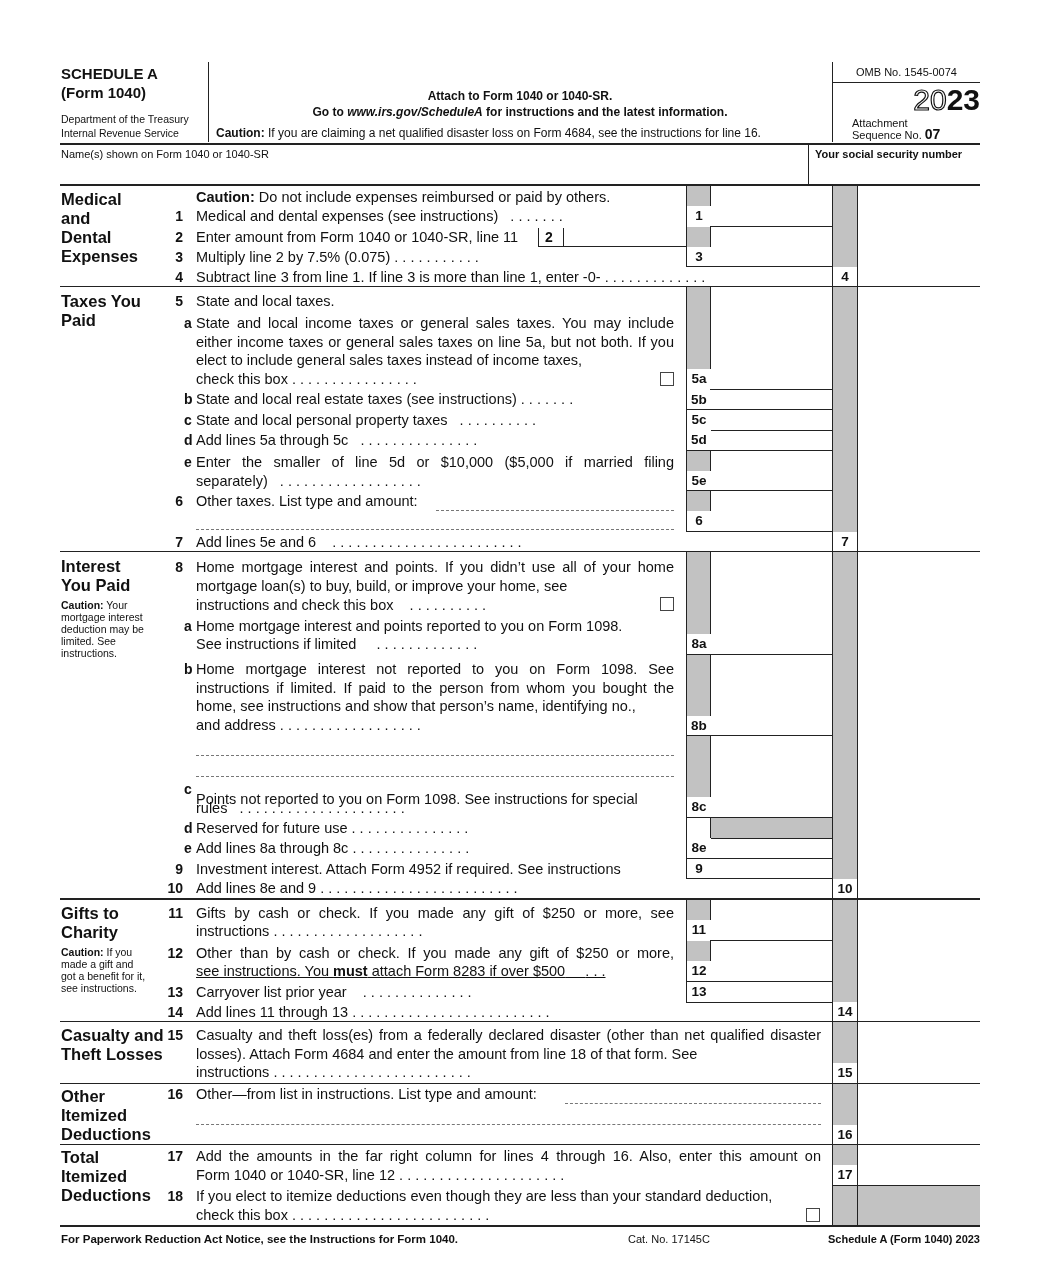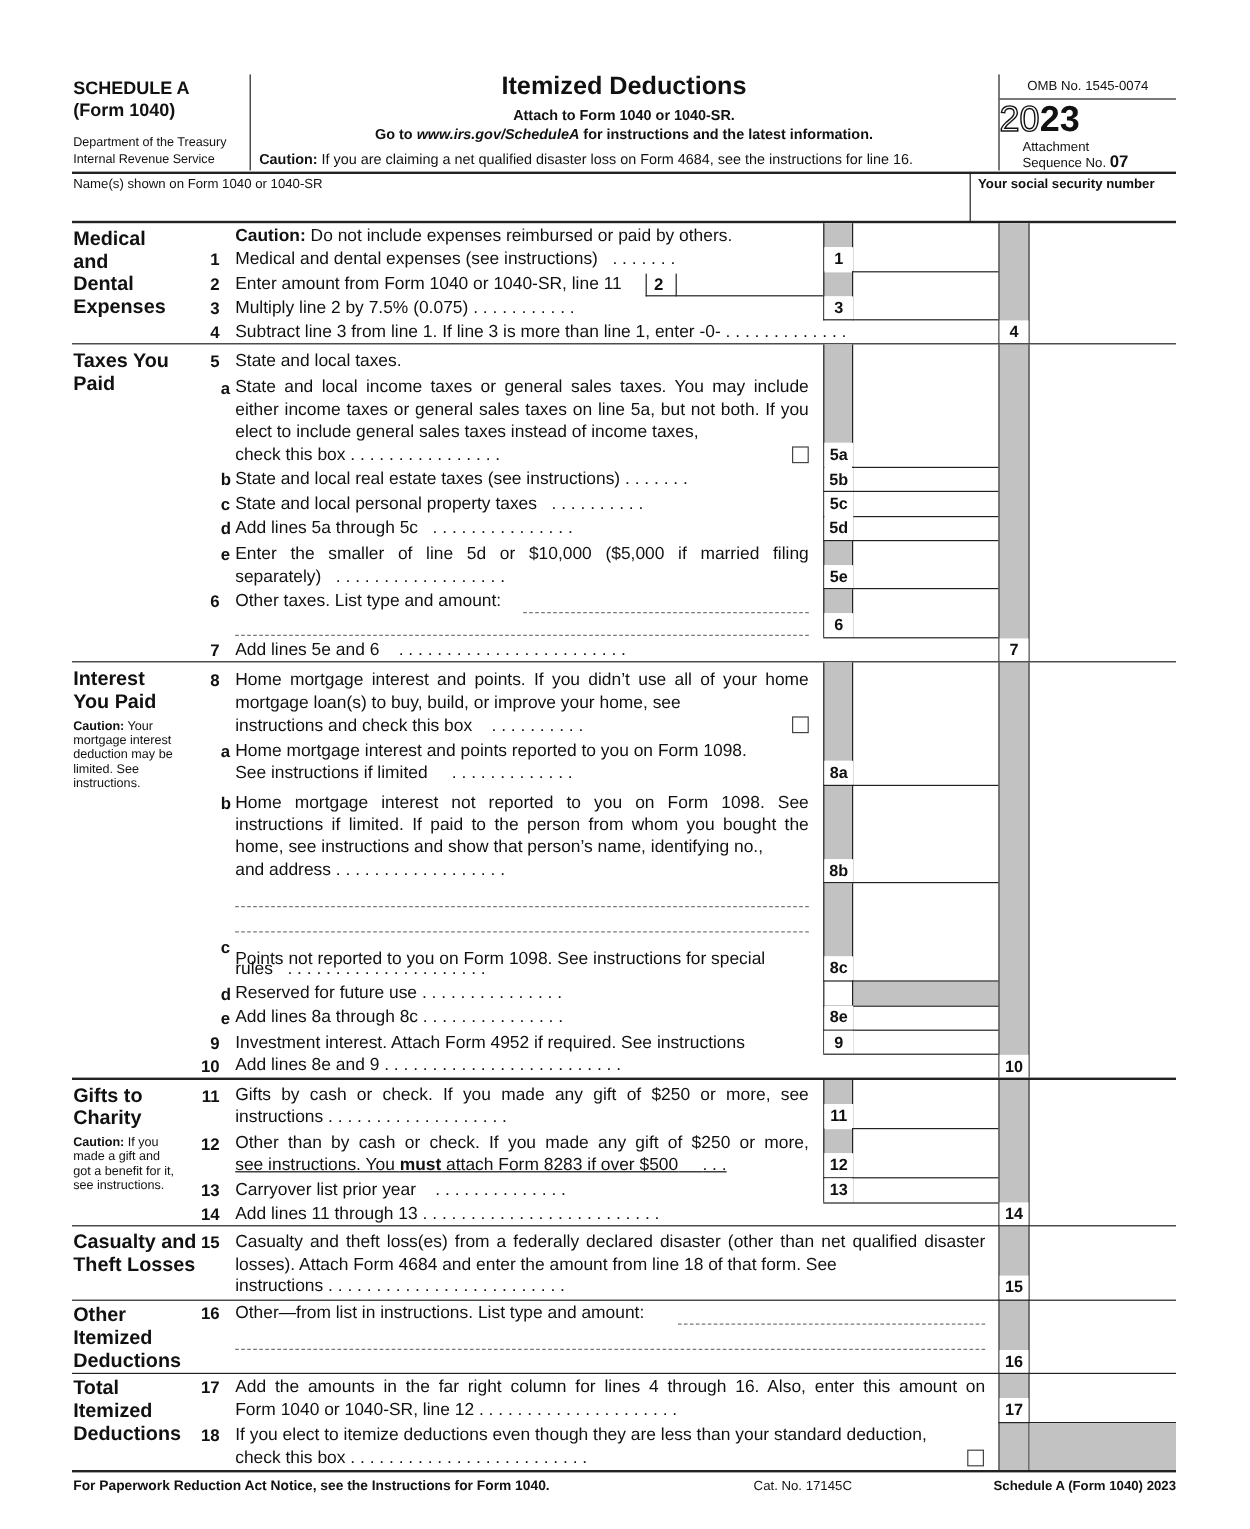--- a/index.html
+++ b/index.html
@@ -28,32 +28,31 @@
 
 <div class="abs" style="left:0;top:0;width:1042px;height:150px;">
   <div class="abs" style="left:61px;top:65px;font-size:15px;font-weight:bold;">SCHEDULE A</div>
   <div class="abs" style="left:61px;top:84px;font-size:15px;font-weight:bold;">(Form 1040)</div>
   <div class="abs" style="left:61px;top:113px;font-size:10.5px;">Department of the Treasury</div>
   <div class="abs" style="left:61px;top:127px;font-size:10.5px;">Internal Revenue Service</div>
 
   <div class="vline" style="left:208px;top:62px;height:80px;"></div>
   <div class="vline" style="left:832px;top:62px;height:80px;"></div>
 
-  <div class="abs" style="left:208px;width:624px;top:60px;text-align:center;font-size:21px;font-weight:bold;">Itemized Deductions</div>
   <div class="abs" style="left:208px;width:624px;top:89px;text-align:center;font-size:12px;font-weight:bold;">Attach to Form 1040 or 1040-SR.</div>
   <div class="abs" style="left:208px;width:624px;top:105px;text-align:center;font-size:12px;font-weight:bold;">
     <span>Go to </span><i>www.irs.gov/ScheduleA</i><span> for instructions and the latest information.</span>
   </div>
   <div class="abs" style="left:216px;top:126px;font-size:12px;white-space:nowrap;">
     <b>Caution:</b><span> If you are claiming a net qualified disaster loss on Form 4684, see the instructions for line 16.</span>
   </div>
 
   <div class="abs" style="left:833px;width:147px;top:66px;text-align:center;font-size:11px;">OMB No. 1545-0074</div>
   <div class="hline" style="left:833px;width:147px;top:82px;"></div>
-  <div class="abs" style="left:833px;width:147px;top:83px;text-align:left;font-size:30px;line-height:34px;font-weight:bold;">
+  <div class="abs" style="left:833px;width:147px;top:83px;text-align:right;font-size:30px;line-height:34px;font-weight:bold;">
     <span style="color:#fff;-webkit-text-stroke:1.2px #111;font-weight:normal;">20</span><span>23</span>
   </div>
   <div class="abs" style="left:852px;top:117px;font-size:11px;line-height:12px;">Attachment</div>
   <div class="abs" style="left:852px;top:128px;font-size:11px;line-height:13px;white-space:nowrap;">
     <span>Sequence No.</span>
     <b style="font-size:14px;">07</b>
   </div>
 </div>
 
 <div class="hline thick" style="left:60px;width:920px;top:143px;"></div>

